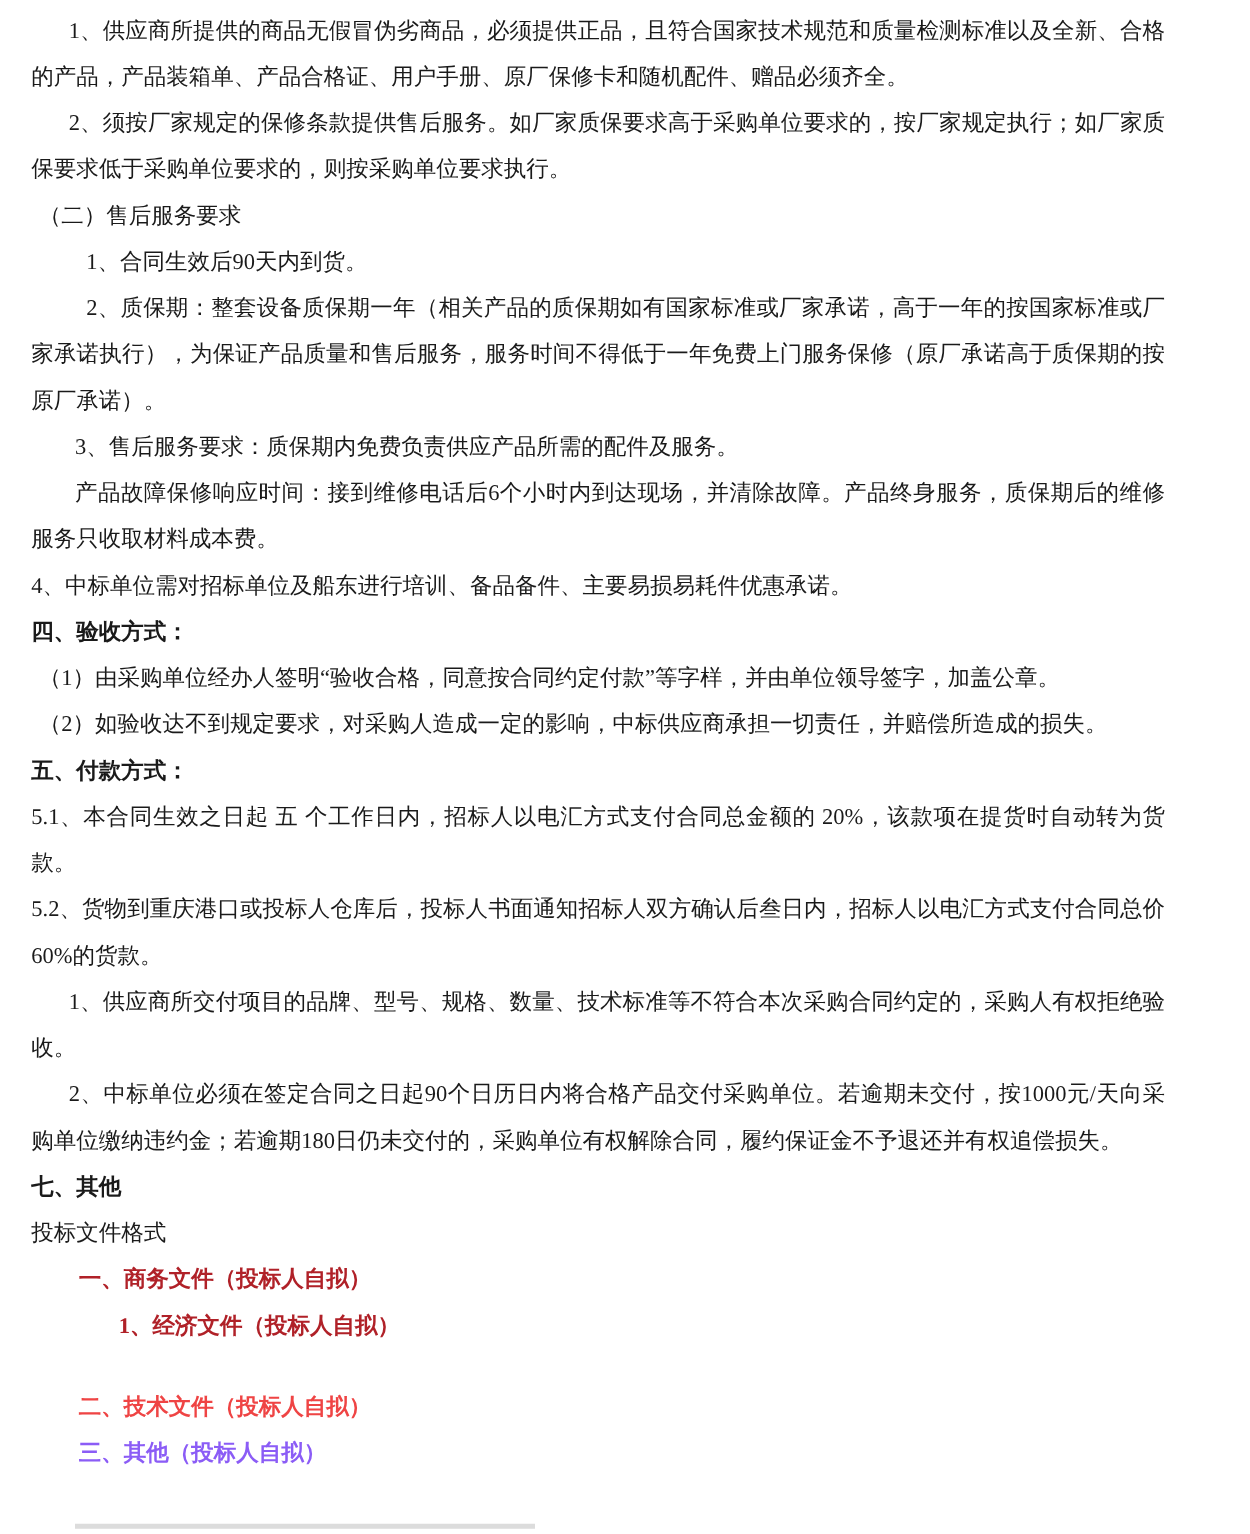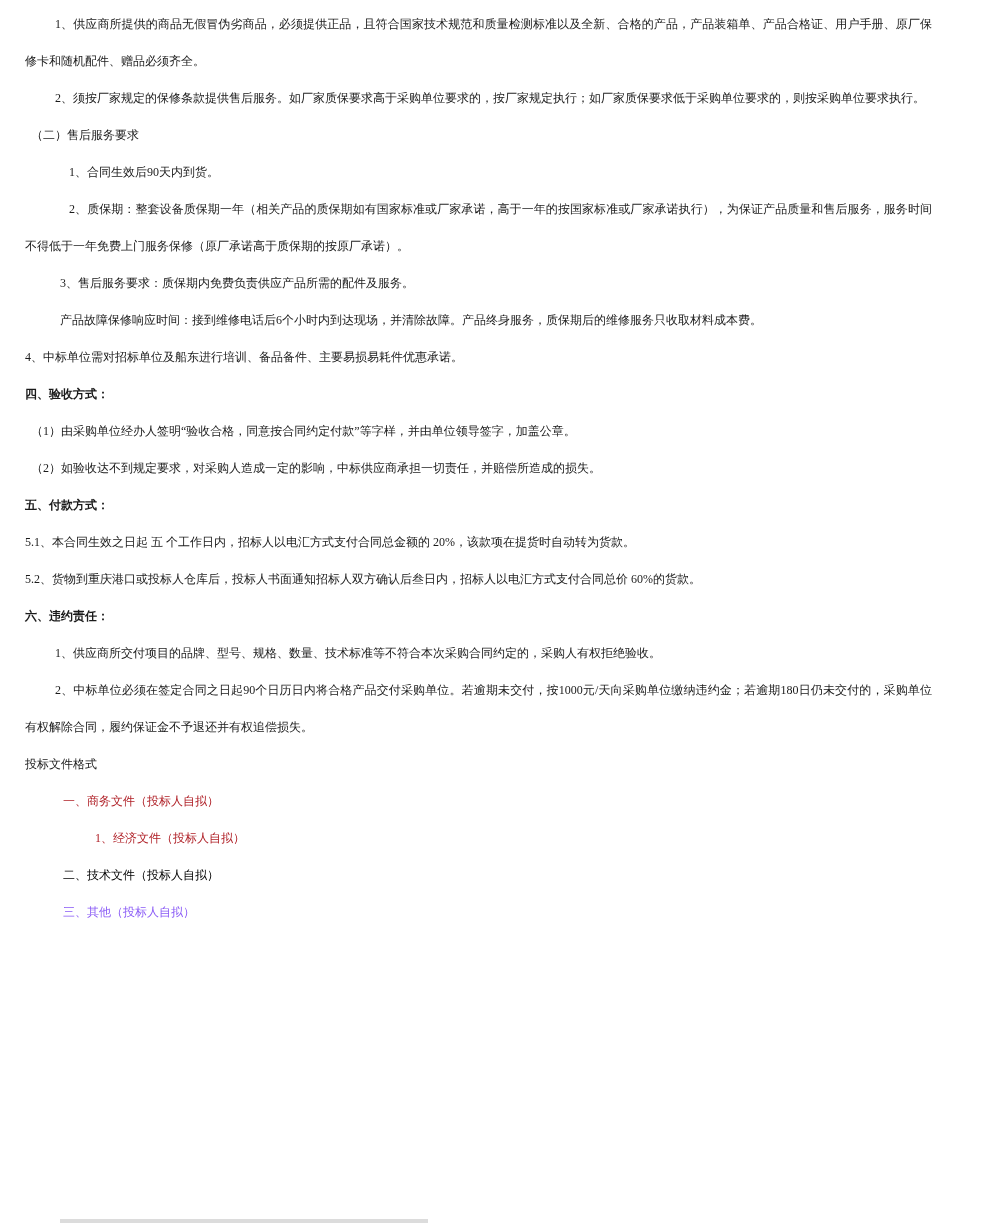--- a/index.html
+++ b/index.html
@@ -9,37 +9,37 @@
   }
   .page {
     position: relative;
     width: 957px;
     height: 1227px;
     background: #ffffff;
     overflow: hidden;
     box-sizing: border-box;
     padding: 6px 25px 0 25px;
     font-family: "Liberation Serif", "DejaVu Serif", serif;
-    font-size: 12px;
+    font-size: 18px;
     line-height: 37px;
     color: #1a1a1a;
   }
   .para {
     margin: 0;
     text-align: justify;
   }
   .ind-0  { text-indent: 0; }
   .ind-6  { text-indent: 6px; }
   .ind-30 { text-indent: 30px; }
   .ind-35 { text-indent: 35px; }
   .ind-38 { text-indent: 38px; }
   .ind-44 { text-indent: 44px; }
   .ind-70 { text-indent: 70px; }
   .bold { font-weight: bold; }
-  .red  { font-weight: normal; }
+  .red  { font-weight: bold; }
   .center { text-indent: 0; }
   .u { text-underline-offset: 3px; }
   .cut-bar {
     position: absolute;
     left: 60px;
     top: 1219px;
     width: 368px;
     height: 4px;
     background: #dcdcdc;
   }
@@ -71,33 +71,33 @@
 
   <p class="para ind-6">（2）如验收达不到规定要求，对采购人造成一定的影响，中标供应商承担一切责任，并赔偿所造成的损失。</p>
 
   <p class="para bold ind-0">五、付款方式：</p>
 
   <p class="para ind-0"><span>5.1、本合同生效之日起</span><span class="u">&nbsp;五&nbsp;</span><span>个工作日内，招标人以</span><span class="u">电汇</span><span>方式支付</span><span class="u">合同总金额的 20%</span><span>，该款项在提货时自动转为货款。</span></p>
 
   <p class="para ind-0"><span>5.2、货物到重庆港口或投标人仓库后，投标人书面通知招标人双方确认后</span><span class="u">叁</span><span>日内，招标人以电汇方式支付合同总价 60%的货款。</span></p>
 
 
-  <p class="para bold ind-0">六、违约责任：</p>
 
   <p class="para ind-30">1、供应商所交付项目的品牌、型号、规格、数量、技术标准等不符合本次采购合同约定的，采购人有权拒绝验收。</p>
 
   <p class="para ind-30">2、中标单位必须在签定合同之日起90个日历日内将合格产品交付采购单位。若逾期未交付，按1000元/天向采购单位缴纳违约金；若逾期180日仍未交付的，采购单位有权解除合同，履约保证金不予退还并有权追偿损失。</p>
 
+  <p class="para bold ind-0">七、其他</p>
 
   <p class="para center">投标文件格式</p>
 
   <p class="para red ind-38" style="color: rgb(176, 33, 40);">一、商务文件（投标人自拟）</p>
 
   <p class="para red ind-70" style="color: rgb(176, 33, 40);">1、经济文件（投标人自拟）</p>
 
 
-  <p class="para red ind-38" style="color: #000000;">二、技术文件（投标人自拟）</p>
+  <p class="para red ind-38" style="color: #ef4444; margin-top: 28px;">二、技术文件（投标人自拟）</p>
 
   <p class="para red ind-38" style="color: #8b5cf6;">三、其他（投标人自拟）</p>
 
   <div class="cut-bar"></div>
 
 </div>
 
 </body></html>

